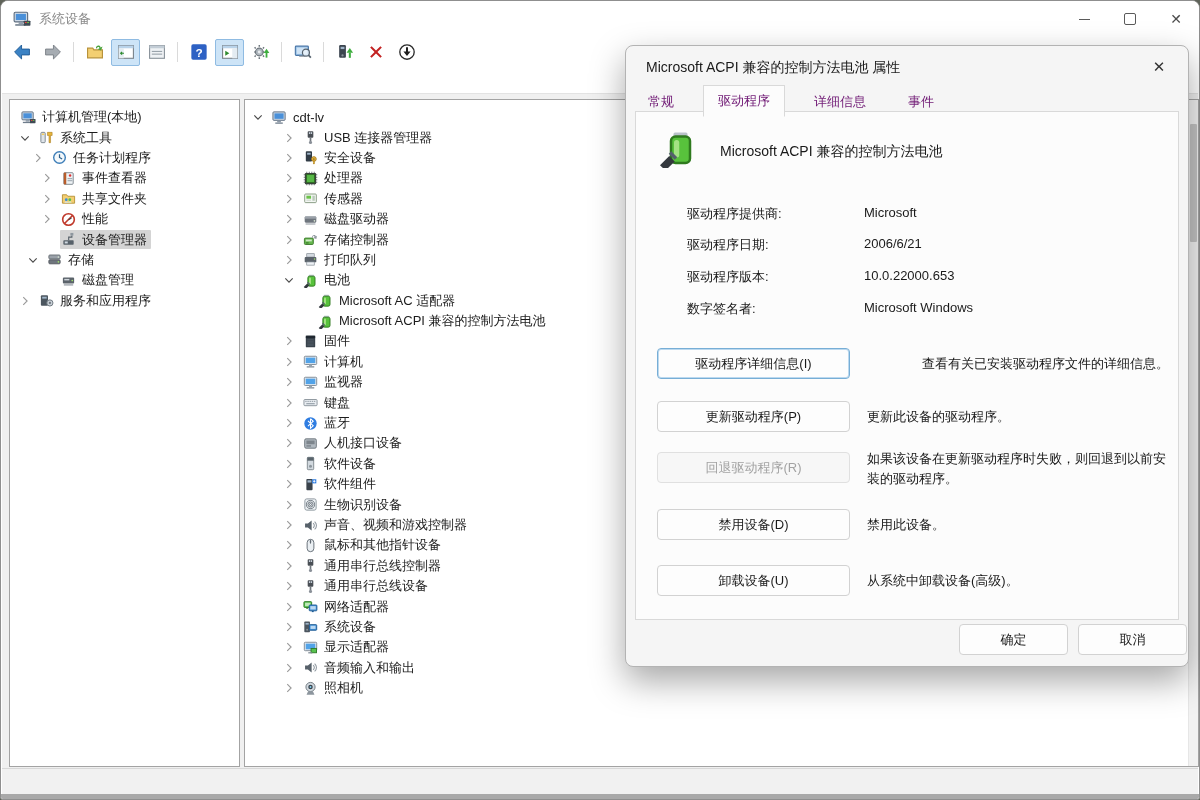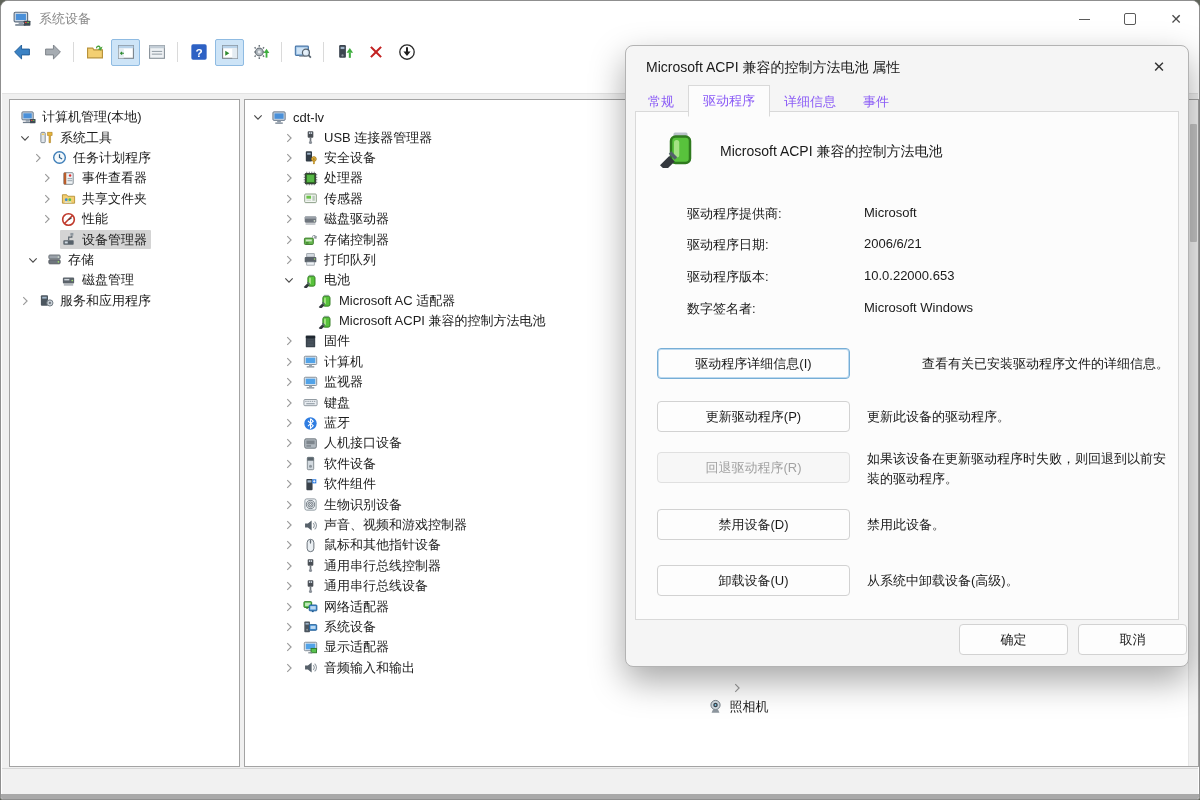--- a/index.html
+++ b/index.html
@@ -55,21 +55,21 @@
   .vthumb{position:absolute;left:1px;right:1px;top:24px;height:118px;background:#c4c4c4;border-radius:1px}
   
   .dialog{
     position:absolute;left:625px;top:45px;width:562px;height:620px;
     background:#f5f5f5;border:1px solid #b3b3b3;border-radius:8px;
     box-shadow:0 14px 34px rgba(0,0,0,.35);z-index:10;
   }
   .dlg-title{position:absolute;left:20px;top:0;height:40px;line-height:42px;font-size:14px;color:#1a1a1a}
   .dlg-close{position:absolute;right:12px;top:7px;width:34px;height:27px;display:flex;align-items:center;justify-content:center;font-size:15px;color:#333}
   .dlg-tabs{position:absolute;left:9px;top:39px;display:flex;align-items:flex-end;z-index:2}
-  .dlg-tab{font-size:13px;color:#8b5cf6;padding:4px 13px 5px 13px;margin-right:1px}
+  .dlg-tab{font-size:13px;color:#701a75;padding:4px 13px 5px 13px;margin-right:16px}
   .dlg-tab.active{background:#fcfcfc;border:1px solid #d9d9d9;border-bottom:1px solid #fcfcfc;padding:6px 14px 6px 14px;margin-bottom:-1px}
   .tabpage{position:absolute;left:9px;right:9px;top:65px;height:507px;background:#fcfcfc;border:1px solid #d9d9d9}
   .dev-icon{position:absolute;left:22px;top:16px;width:40px;height:40px}
   .dev-icon svg{width:40px;height:40px}
   .dev-name{position:absolute;left:84px;top:31px;font-size:14px;color:#1a1a1a}
   .fld-label{position:absolute;left:51px;font-size:13px;color:#1a1a1a}
   .fld-value{position:absolute;left:228px;font-size:13px;color:#1a1a1a}
   .act-btn{
     position:absolute;left:21px;width:193px;height:31px;
     background:#fdfdfd;border:1px solid #d2d2d2;border-radius:4px;
@@ -907,21 +907,21 @@
             <span class="row-wrap">
               <span class="ticon">
                 <svg viewBox="0 0 16 16" xmlns="http://www.w3.org/2000/svg">
                   <path d="M2.2 5.8 L5.2 5.8 L9.2 2.6 L9.2 13.4 L5.2 10.2 L2.2 10.2 Z" fill="#57616a"></path>
                   <path d="M10.8 5.4 C12.5 6.9 12.5 9.1 10.8 10.6 M12.4 3.8 C15 6.2 15 9.8 12.4 12.2" stroke="#8e979f" fill="none" stroke-width="1.1"></path>
                 </svg>
               </span>
               <span>音频输入和输出</span>
             </span>
           </div>
-          <div class="tree-row" style="padding-left: 37px; flex-direction: column;">
+          <div class="tree-row" style="padding-left: 37px;">
             <span class="chev">
               <svg viewBox="0 0 16 16" xmlns="http://www.w3.org/2000/svg">
                 <path d="M6 3.6 L10.4 8 L6 12.4" stroke="#9a9a9a" stroke-width="1.3" fill="none"></path>
               </svg>
             </span>
             <span class="row-wrap">
               <span class="ticon">
                 <svg viewBox="0 0 16 16" xmlns="http://www.w3.org/2000/svg">
                   <circle cx="8" cy="6.4" r="4.9" fill="#d2dae0" stroke="#6d767e"></circle>
                   <circle cx="8" cy="6.4" r="2.4" fill="#39424b"></circle>

